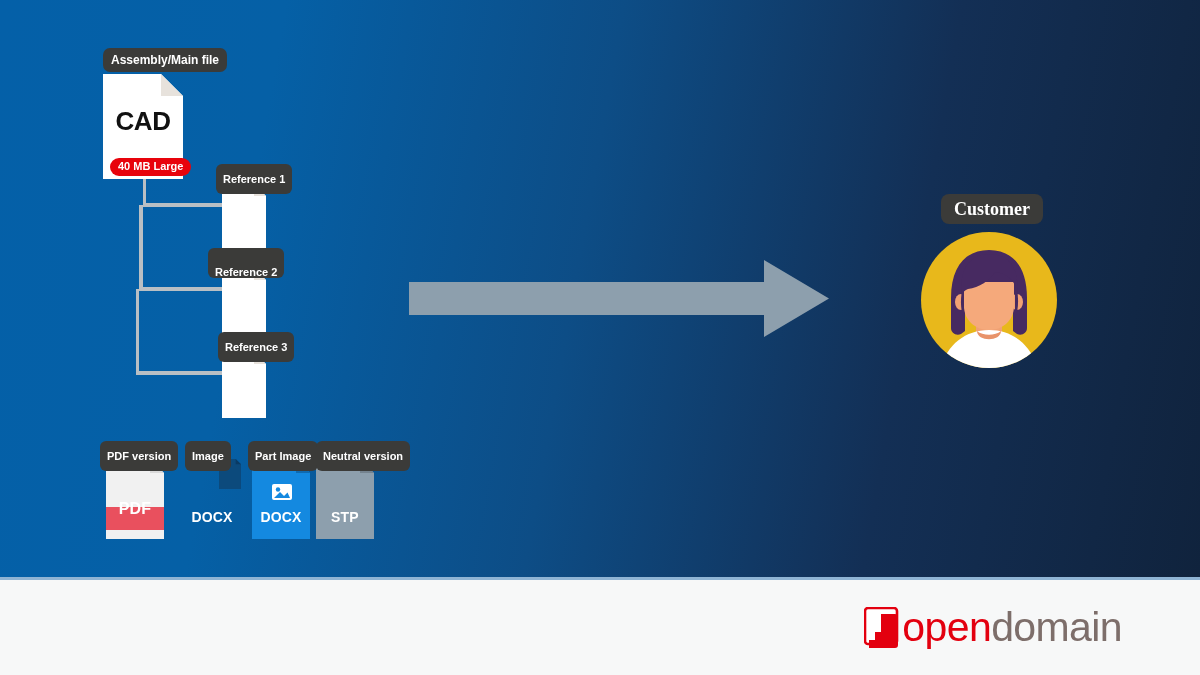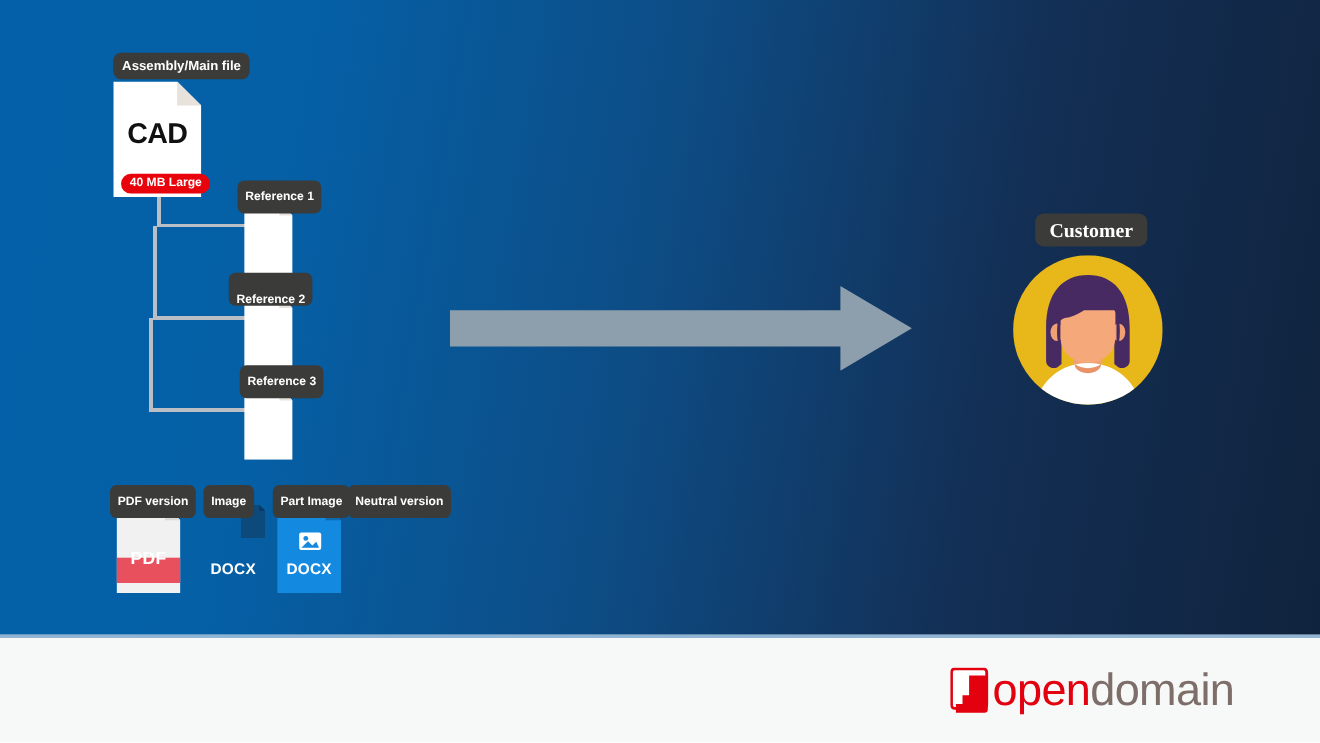--- a/index.html
+++ b/index.html
@@ -231,20 +231,27 @@
           <circle cx="26" cy="30.5" r="2.2" fill="#1489e0"></circle>
           <path d="M22 39 L28 33 L32 37 L35.5 33.5 L38 39 Z" fill="#1489e0"></path>
         </g>
       </svg>
       <div class="sheet-label fmt-name dark">DOCX</div>
     </div>
 
     <div class="chip sm" style="left:316px; top:441px;">
       <span>Neutral version</span>
     </div>
+    <div class="fmt" style="left:316px; top:459px;">
+      <svg viewBox="0 0 58 80">
+        <path d="M0 0 H44 L58 14 V80 H0 Z" fill="#8d9fad"></path>
+        <path d="M44 0 L58 14 H44 Z" fill="#74838f"></path>
+      </svg>
+      <div class="sheet-label fmt-name dark">STP</div>
+    </div>
 
     <svg class="arrow" viewBox="0 0 420 77">
       <path d="M0 22 H355 V0 L420 38.5 L355 77 V55 H0 Z" fill="#8d9fad"></path>
     </svg>
 
     <div class="chip lg" style="left:941px; top:194px;">
       <span>Customer</span>
     </div>
 
     <svg class="avatar" viewBox="0 0 136 136">

